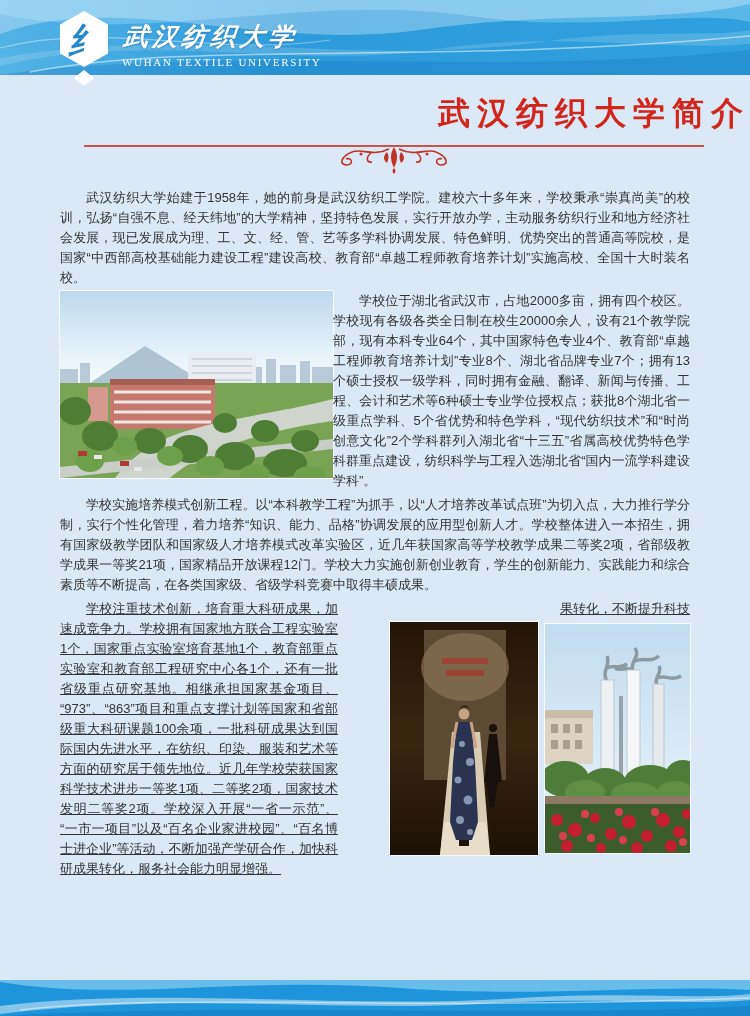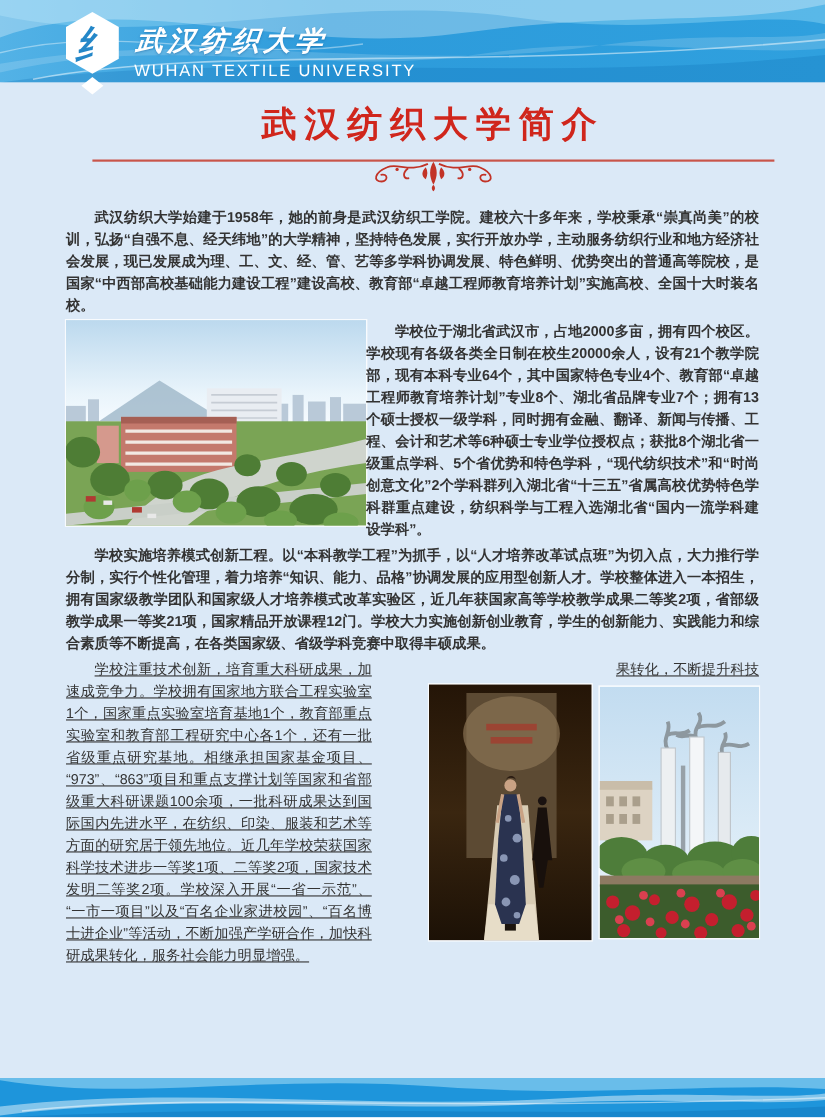--- a/index.html
+++ b/index.html
@@ -12,35 +12,35 @@
   .wave-svg{position:absolute;left:0;top:0;width:100%;height:100%;display:block;}
   .brand{position:absolute;left:56px;top:9px;display:flex;align-items:flex-start;gap:10px;z-index:2;}
   .emblem{width:56px;height:66px;position:relative;flex:none;}
   .emblem svg{display:block;}
   .brand-text{padding-top:11px;color:#fff;}
   .brand-cn{
     font-family:"DejaVu Serif","Liberation Serif",serif;font-style:italic;font-weight:bold;
     font-size:25px;letter-spacing:4px;transform:skewX(-6deg);transform-origin:left bottom;
     text-shadow:0 1px 2px rgba(0,60,120,.35);white-space:nowrap;
   }
-  .brand-en{font-size:15px;letter-spacing:1.7px;margin-top:3px;white-space:nowrap;}
+  .brand-en{font-size:11px;letter-spacing:1.7px;margin-top:3px;white-space:nowrap;font-family:Liberation Serif, serif;}
   
-  .title-block{text-align:center;padding-top:17px;height:88px;margin-left:37px;}
+  .title-block{text-align:right;padding-top:17px;height:88px;margin-left:37px;}
   .page-title{
     margin:0;font-size:32px;font-weight:bold;color:#d0261c;letter-spacing:7px;
     font-family:"Liberation Sans","DejaVu Sans",sans-serif;
   }
   .title-rule{width:620px;height:2px;background:#c9554a;margin:9px auto 0;}
   .flourish{display:block;margin:-3px auto 0;}
   
   .content{
     padding:8px 60px 0;height:808px;overflow:hidden;
     font-size:13px;line-height:20px;text-align:justify;
   }
-  .para{margin:0 0 3px;text-indent:2em;font-weight:bold;}
+  .para{margin:0 0 3px;text-indent:2em;}
   .row{display:flex;margin:2px 0 4px;}
   .p2row{gap:0;}
   .photo{margin:0;overflow:hidden;background:#fff;}
   .photo svg{display:block;width:100%;height:100%;}
   .campus{width:273px;height:187px;flex:none;box-shadow:0 0 0 1px rgba(255,255,255,.8);}
   .p2row .para{flex:1;margin:0;}
   .p5row{gap:20px;margin-top:4px;text-decoration:underline;}
   .p5row .para-left{flex:1;margin:0;text-indent:2em;}
   .right-box{width:300px;flex:none;margin-left:32px;}
   .overflow-line{line-height:20px;height:20px;text-align:right;white-space:nowrap;}

